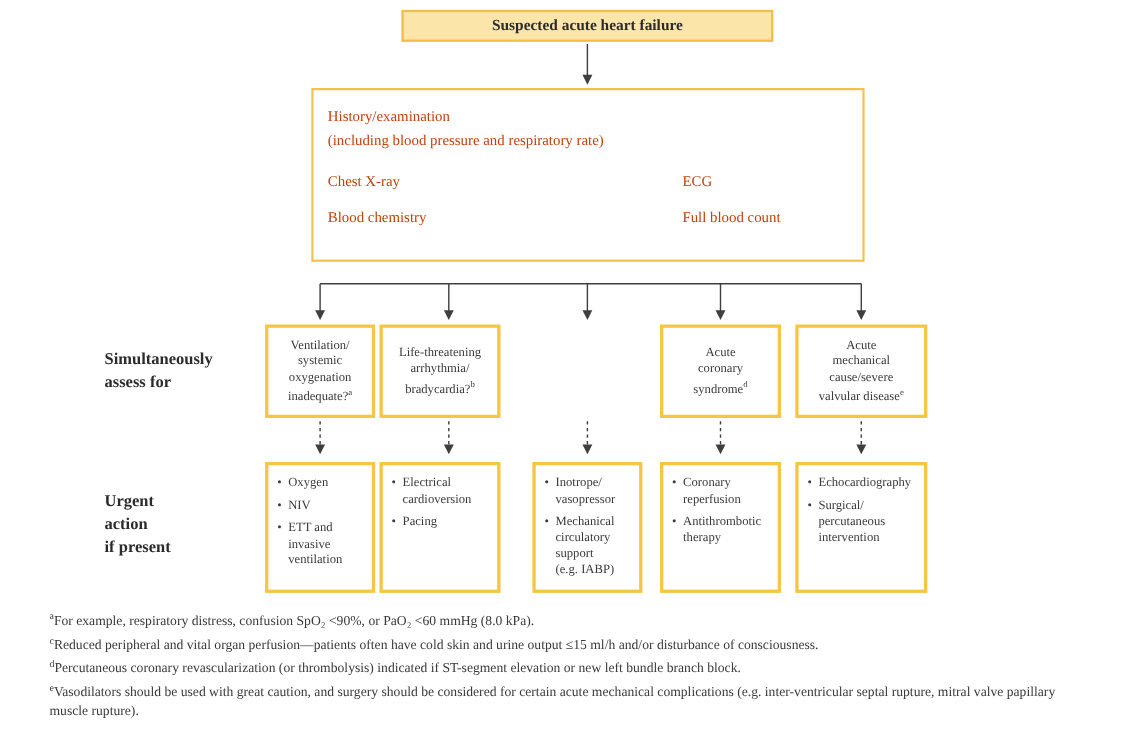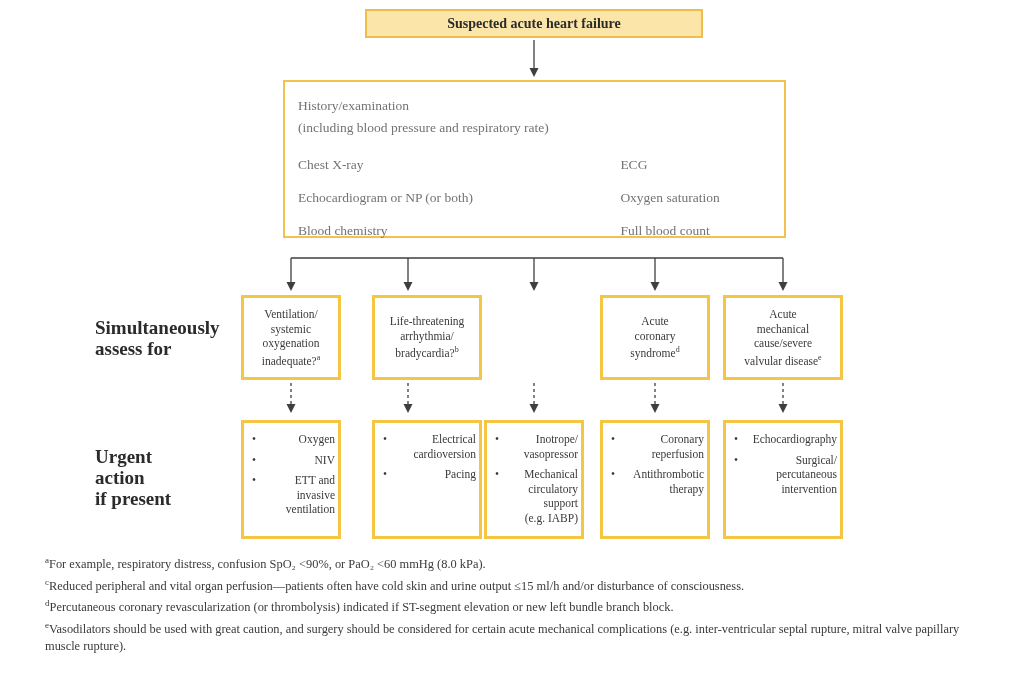--- a/index.html
+++ b/index.html
@@ -20,49 +20,49 @@
   
   .connectors { position:absolute; left:0; top:0; width:1024px; height:684px; }
   .connectors line { stroke:#3f3f3f; stroke-width:1.3; }
   .connectors .dash { stroke-dasharray:3,3; }
   .connectors polygon { fill:#3f3f3f; }
 
   
   .exam-box {
     position:absolute; left:283px; top:80px; width:503px; height:158px;
     box-sizing:border-box; background:#ffffff; border:2px solid #F2C24E;
-    padding:13px 0 0 13px; font-size:13.5px; color:#737373;
+    padding:13px 0 0 13px; font-size:13.5px; color:#c2410c;
   }
   .exam-header { line-height:22px; }
   .exam-row { margin-top:18px; line-height:15px; }
   .exam-row .col-l { display:inline-block; width:319px; }
   .exam-row .col-r { display:inline-block; }
 
   
   .side-label {
-    position:absolute; left:95px; font-weight:bold; font-size:19px;
+    position:absolute; left:95px; font-weight:bold; font-size:15px;
     line-height:21px; color:#2b2b2b;
   }
   .label-assess { top:317px; }
   .label-action { top:446px; }
 
   
   .node {
     position:absolute; box-sizing:border-box; background:#ffffff;
     border:3px solid #F5C544; font-size:11.5px; line-height:14.5px; color:#3a3a3a;
   }
   .assess { top:295px; height:85px; display:flex; align-items:center; justify-content:center; text-align:center; padding:2px; }
   .assess sup { font-size:8px; }
   .action { top:420px; height:119px; padding:9px 3px 0 7px; }
   .action ul { list-style:none; margin:0; padding:0; }
-  .action li { position:relative; padding-left:11px; margin-bottom:6px;text-align:right; }
+  .action li { position:relative; padding-left:11px; margin-bottom:6px; }
   .action li::before { content:"\2022"; position:absolute; left:1px; top:0; }
 
   .b1 { left:241px; width:100px; }
-  .b2 { left:372px; width:110px; }
+  .b2 { left:345px; width:110px; }
   .b3 { left:484px; width:100px; }
   .b4 { left:600px; width:110px; }
   .b5 { left:723px; width:120px; }
 
   
   .footnotes {
     position:absolute; left:45px; top:552px; width:948px;
     font-size:12.4px; line-height:17.4px; color:#3a3a3a;
   }
   .footnotes sup { font-size:9px; }
@@ -127,24 +127,20 @@
   </div>
 
   <div class="exam-box">
     <div class="exam-header ml">History/examination
 (including blood pressure and respiratory rate)</div>
     <div class="exam-row">
       <span class="col-l">Chest X-ray</span>
       <span class="col-r">ECG</span>
     </div>
     <div class="exam-row">
-      <span class="col-l">Echocardiogram or NP (or both)</span>
-      <span class="col-r">Oxygen saturation</span>
-    </div>
-    <div class="exam-row">
       <span class="col-l">Blood chemistry</span>
       <span class="col-r">Full blood count</span>
     </div>
   </div>
 
   <div class="side-label label-assess ml">Simultaneously
 assess for</div>
   <div class="side-label label-action ml">Urgent
 action
 if present</div>

